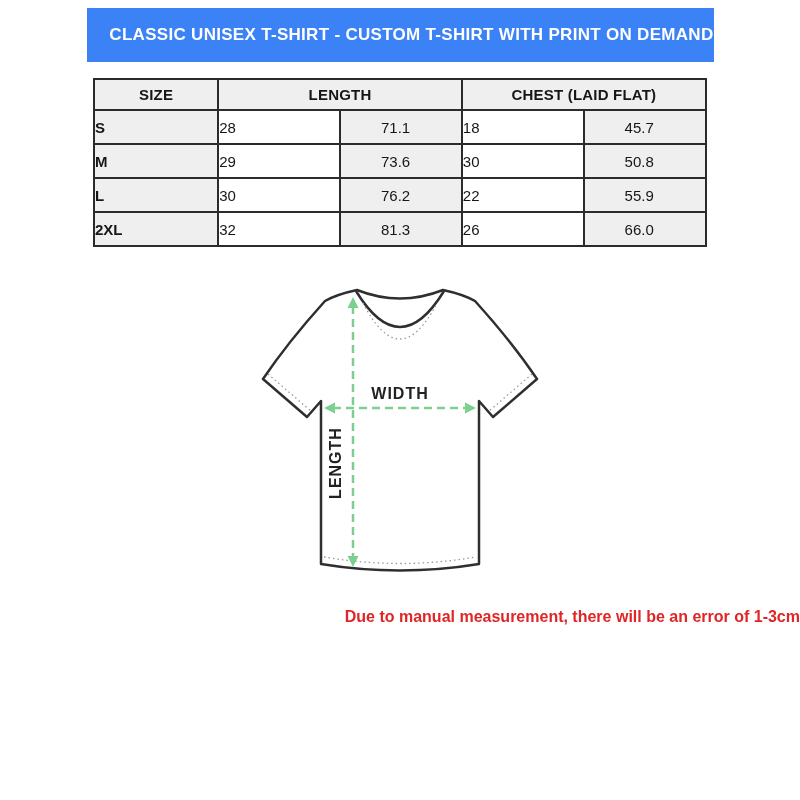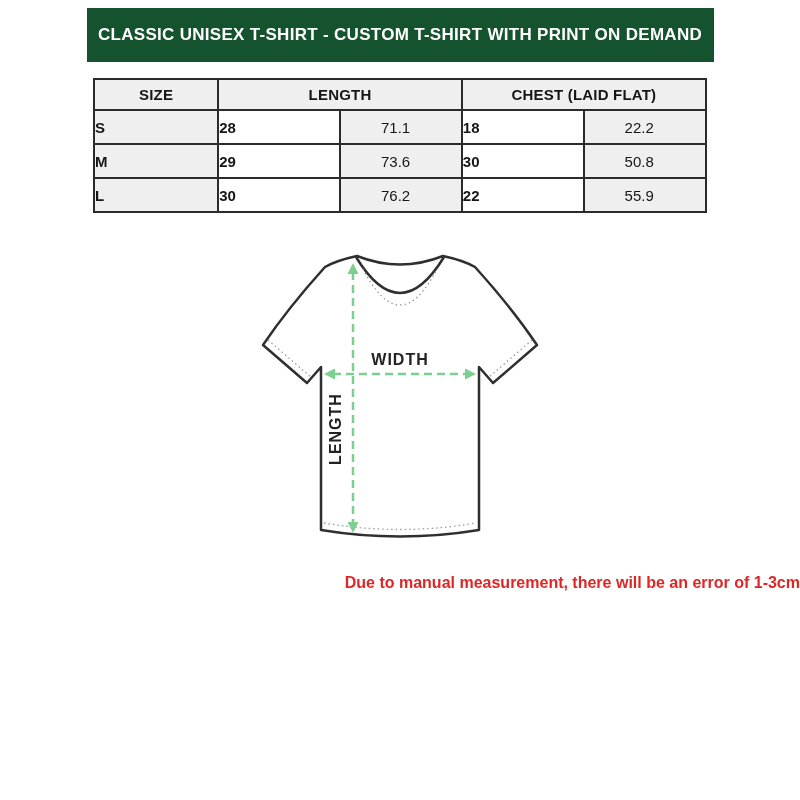--- a/index.html
+++ b/index.html
@@ -8,24 +8,24 @@
     width: 800px;
     height: 800px;
     background: #ffffff;
     font-family: "Liberation Sans", sans-serif;
     overflow: hidden;
   }
   .banner {
     width: 627px;
     height: 54px;
     margin: 8px auto 0 auto;
-    background: #14532d;
+    background: #3b82f6;
     display: flex;
     align-items: center;
-    justify-content: center;
+    justify-content: flex-end;
   }
   .banner-title {
     color: #ffffff;
     font-weight: bold;
     font-size: 17px;
     letter-spacing: 0.3px;
     white-space: nowrap;
   }
   table.size-chart {
     width: 614px;
@@ -41,21 +41,21 @@
     height: 32px;
     padding: 0;
   }
   .size-chart th {
     background: #efefef;
     font-weight: bold;
     height: 29px;
     letter-spacing: 0.2px;
   }
   .size-chart td.gray { background: #efefef; padding-left: 40px; }
-  .size-chart td.white { background: #ffffff; font-weight: bold; }
+  .size-chart td.white { background: #ffffff; }
   .size-chart td.size-cell { font-weight: bold; background: #efefef; }
   .diagram-wrap {
     width: 300px;
     margin: 33px auto 0 auto;
   }
   svg text {
     font-family: "Liberation Sans", sans-serif;
     font-weight: bold;
     letter-spacing: 1px;
     fill: #222222;
@@ -89,35 +89,42 @@
       <th colspan="2">LENGTH</th>
       <th colspan="2">CHEST (LAID FLAT)</th>
     </tr>
   </thead>
   <tbody>
     <tr>
       <td class="size-cell">S</td>
       <td class="white">28</td>
       <td class="gray">71.1</td>
       <td class="white">18</td>
-      <td class="gray">22.2</td>
+      <td class="gray">45.7</td>
     </tr>
     <tr>
       <td class="size-cell">M</td>
       <td class="white">29</td>
       <td class="gray">73.6</td>
       <td class="white">30</td>
       <td class="gray">50.8</td>
     </tr>
     <tr>
       <td class="size-cell">L</td>
       <td class="white">30</td>
       <td class="gray">76.2</td>
       <td class="white">22</td>
       <td class="gray">55.9</td>
+    </tr>
+    <tr>
+      <td class="size-cell">2XL</td>
+      <td class="white">32</td>
+      <td class="gray">81.3</td>
+      <td class="white">26</td>
+      <td class="gray">66.0</td>
     </tr>
   </tbody>
 </table>
 
 <div class="diagram-wrap">
   <svg width="300" height="320" viewBox="0 0 300 320">
 
     <path d="M 107 10
          C 93 13 82 17 75 21
          Q 38 62 13 99

